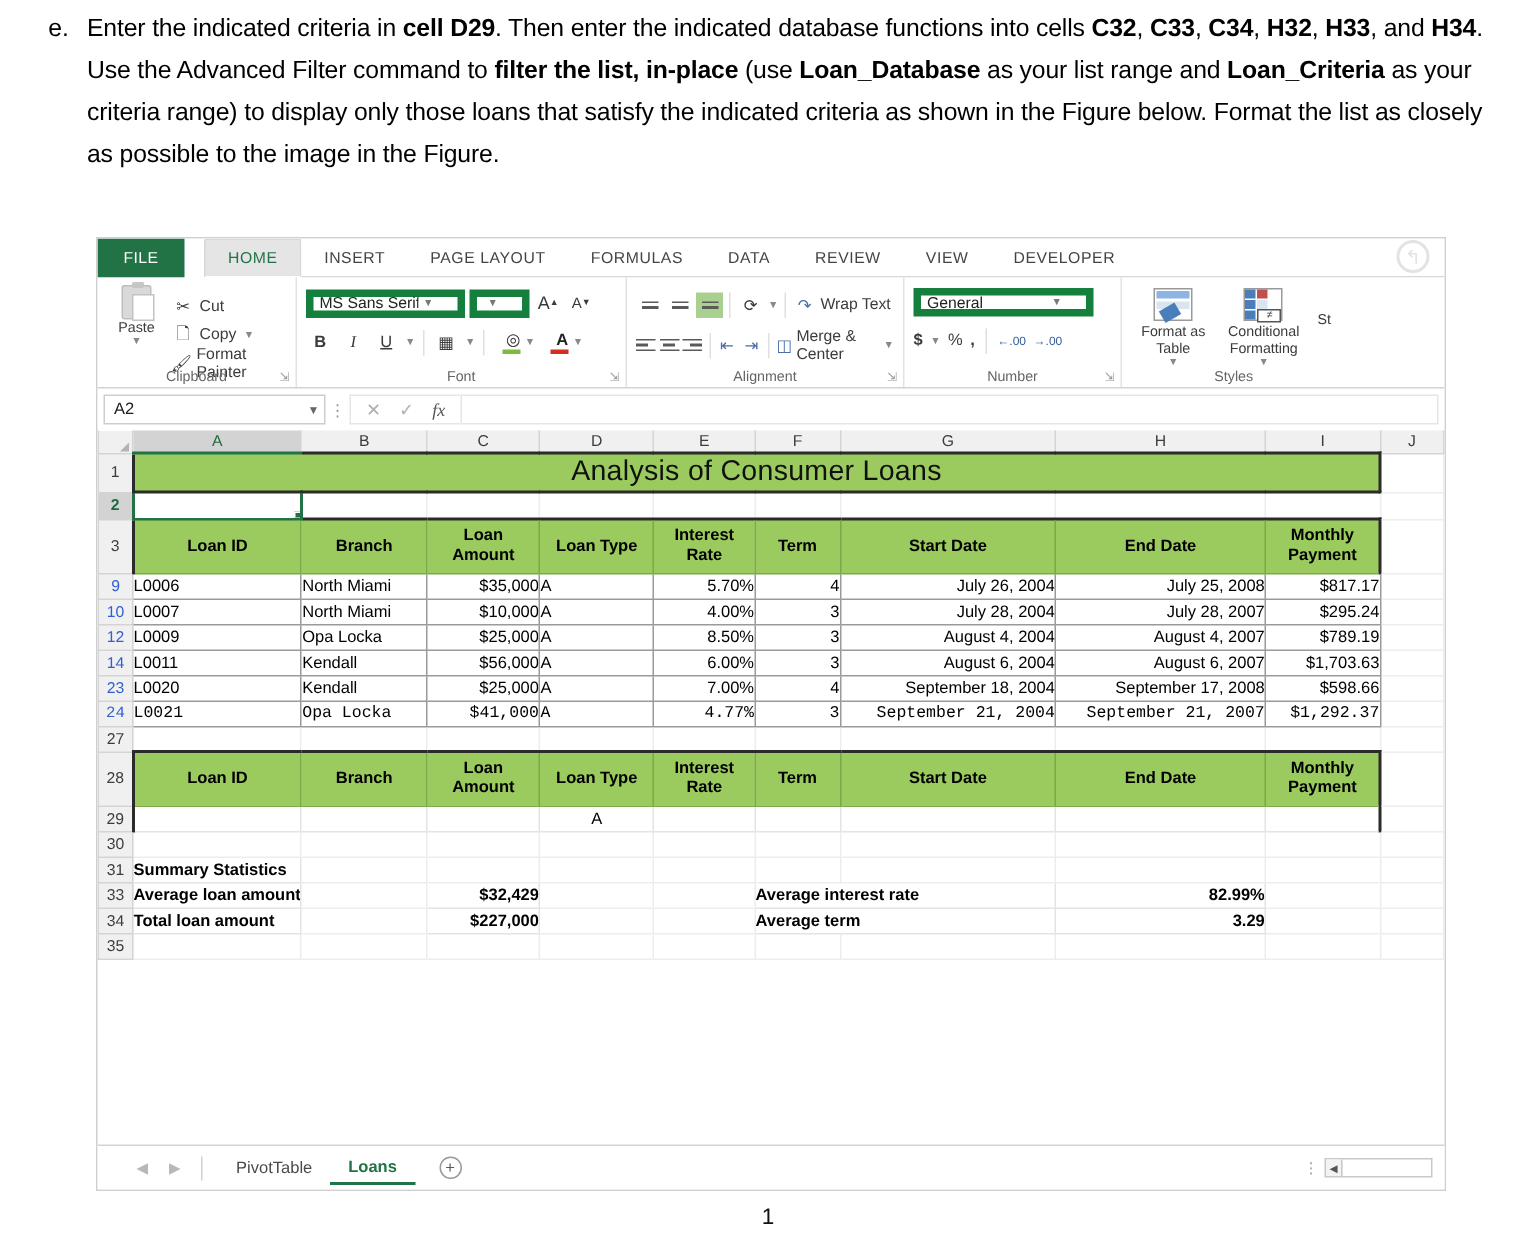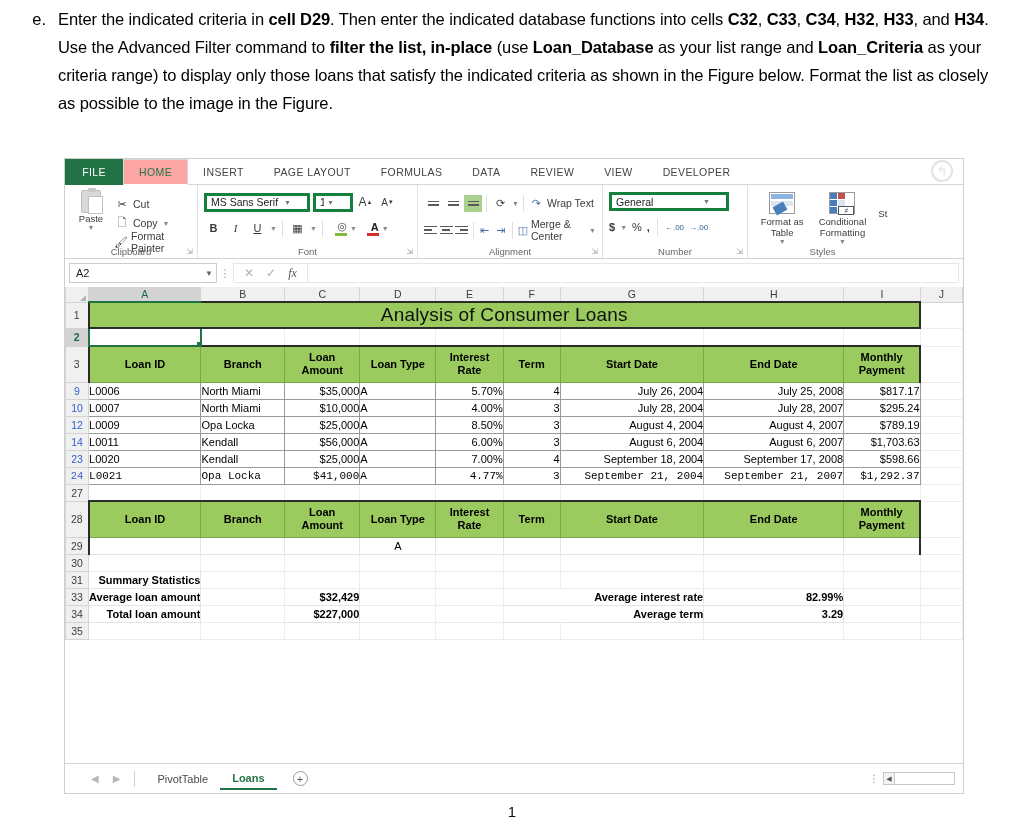--- a/index.html
+++ b/index.html
@@ -44,23 +44,24 @@
     background: #217346; color: #fff; width: 58px;
     display: flex; align-items: center; justify-content: center;
     font-size: 10.5px; letter-spacing: .3px;
   }
   .rtab {
     display: flex; align-items: center; padding: 0 15px;
     color: #444; letter-spacing: .4px; font-size: 10.5px;
     border-bottom: 1px solid #d7d7d7;
   }
   .rtab.active {
-    color: #217346; background: #fca5a5;
+    color: #217346; background: #e5e5e5;
     border: 1px solid #d7d7d7; border-bottom: 1px solid #fff;
     border-radius: 2px 2px 0 0;
+    margin-left: 13px;
   }
   .tabs-filler { flex: 1 1 auto; border-bottom: 1px solid #d7d7d7; position: relative; }
   .logo-circle {
     position: absolute; right: 10px; top: 1px; width: 22px; height: 22px;
     border-radius: 50%; border: 2px solid #e3e3e3; color: #e3e3e3;
     font-size: 13px; display: flex; align-items: center; justify-content: center;
   }
 
   
   .ribbon {
@@ -94,21 +95,21 @@
   }
   .caret { font-size: 7px; color: #888; line-height: 7px; }
 
   .small-cmds { display: flex; flex-direction: column; justify-content: center; gap: 2px; padding-left: 3px; }
   .small-cmd { display: flex; align-items: center; font-size: 10.5px; color: #3b3b3b; height: 17px; }
   .small-cmd .ic { width: 16px; text-align: center; font-size: 11px; margin-right: 3px; }
 
   
   .font-row { display: flex; align-items: center; gap: 3px; height: 22px; }
   .combo {
-    border: 3px solid #15803d; height: 19px; background: #fff;
+    border: 5px solid #15803d; height: 19px; background: #fff;
     display: flex; align-items: center; padding: 0 16px 0 4px; font-size: 10.5px; color: #222;
   }
   .combo .cv { flex: 1 1 auto; white-space: nowrap; overflow: hidden; }
   .combo .cd { font-size: 7px; color: #777; padding-left: 3px; }
   .fname { width: 106px; }
   .fsize { width: 40px; }
   .ibtn {
     width: 19px; height: 19px; display: flex; align-items: center; justify-content: center;
     font-size: 11px; color: #3b3b3b;
   }
@@ -181,21 +182,21 @@
     background: #f0f0f0; border: 1px solid #d4d4d4;
     font-size: 10.5px; color: #3c3c3c; text-align: center; vertical-align: middle;
   }
   .rowhead.blue { color: #2f5fd0; }
   .rowhead.sel { background: #d3d3d3; color:#1d6b3f; font-weight: bold; }
 
   .cell { border: 1px solid #e4e4e4; background: #fff; padding: 0 3px; vertical-align: middle;
           font-size: 11px; white-space: nowrap; overflow: hidden; }
   .cell.r { text-align: right; }
   .cell.c { text-align: center; }
-  .cell.b { font-weight: bold; text-align: right; }
+  .cell.b { font-weight: bold; }
   .cell.blank { border-color: #ededed; }
   .green {
     background: #9bcb5e; font-weight: bold; text-align: center; color: #000;
     border: 1px solid #7aa84a;
   }
   .title-cell {
     background: #9bcb5e; font-size: 19px; text-align: center; color: #111;
     border: 2px solid #2b2b2b; letter-spacing: .2px;
   }
   .db-top { border-top: 2px solid #2b2b2b; }

